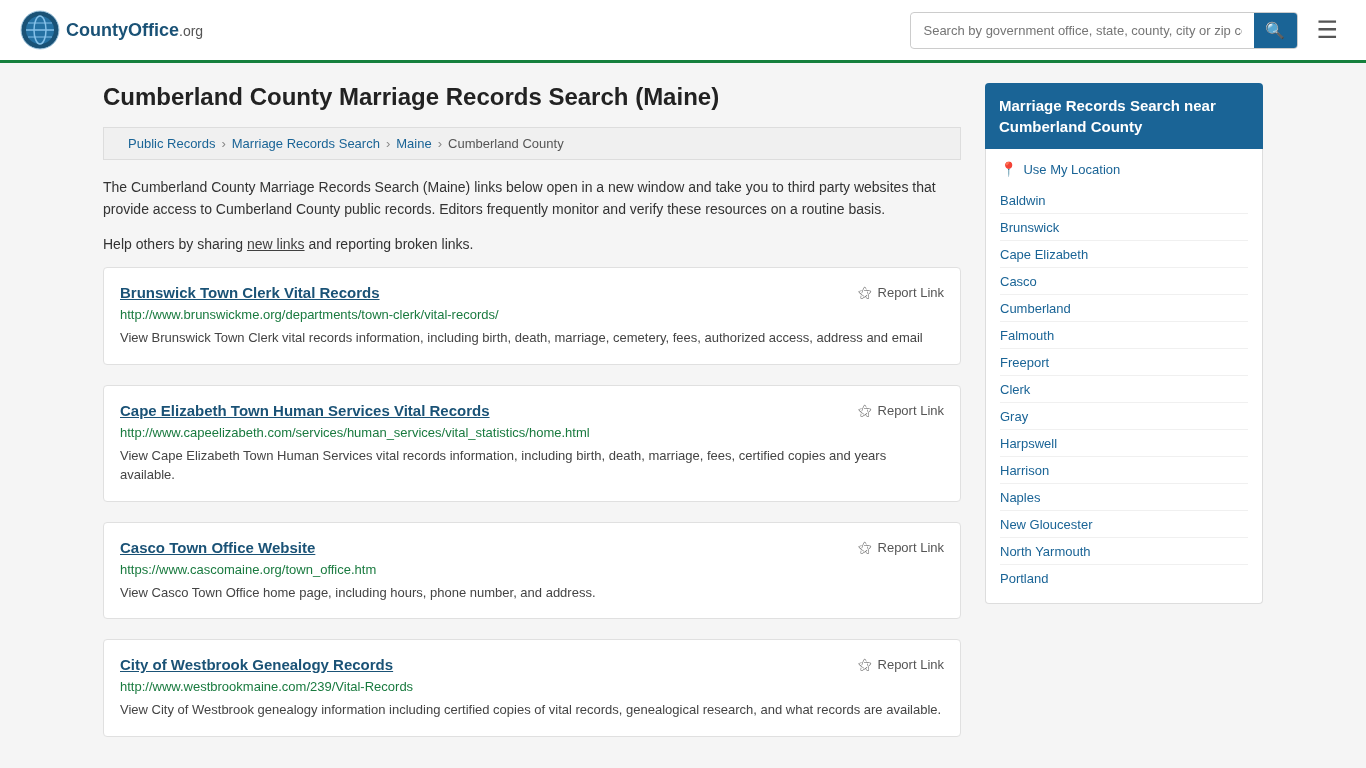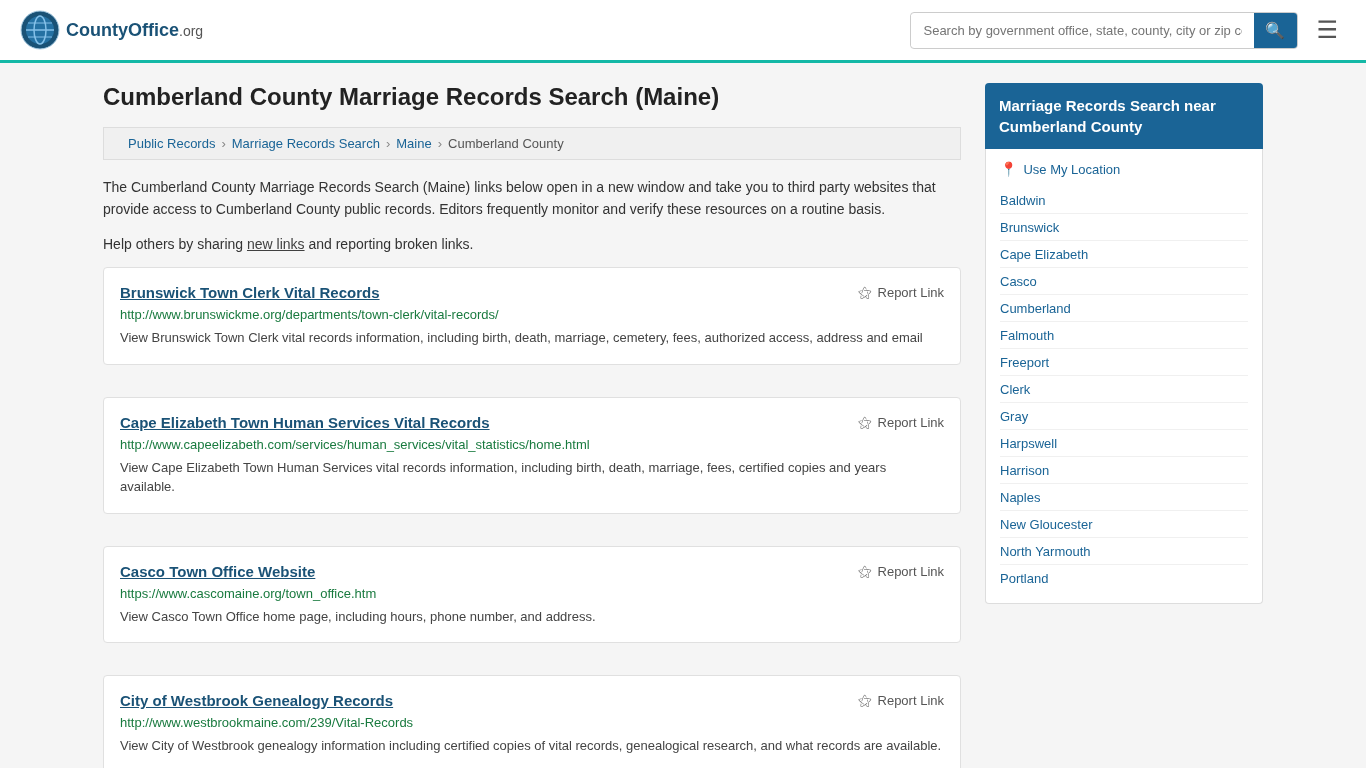--- a/index.html
+++ b/index.html
@@ -1,21 +1,21 @@
 <!DOCTYPE html>
 <html><head>
   <meta charset="utf-8">
   <style>
     * { box-sizing: border-box; margin: 0; padding: 0; }
     body { font-family: Arial, sans-serif; font-size: 14px; color: #333; background: #f5f5f5; }
 
     
     .header {
       background: #fff;
-      border-bottom: 3px solid #14b8a6;
+      border-bottom: 3px solid #15803d;
       padding: 10px 20px;
       display: flex;
       align-items: center;
       justify-content: space-between;
     }
     .logo-area {
       display: flex;
       align-items: center;
       gap: 6px;
     }
@@ -111,21 +111,21 @@
       color: #404040;
       text-decoration: underline;
     }
 
     
     .result-item {
       background: #fff;
       border: 1px solid #e0e0e0;
       border-radius: 4px;
       padding: 16px;
-      margin-bottom: 32px;
+      margin-bottom: 20px;
     }
     .result-header {
       display: flex;
       justify-content: space-between;
       align-items: flex-start;
       margin-bottom: 6px;
     }
     .result-title {
       font-size: 15px;
       font-weight: bold;

